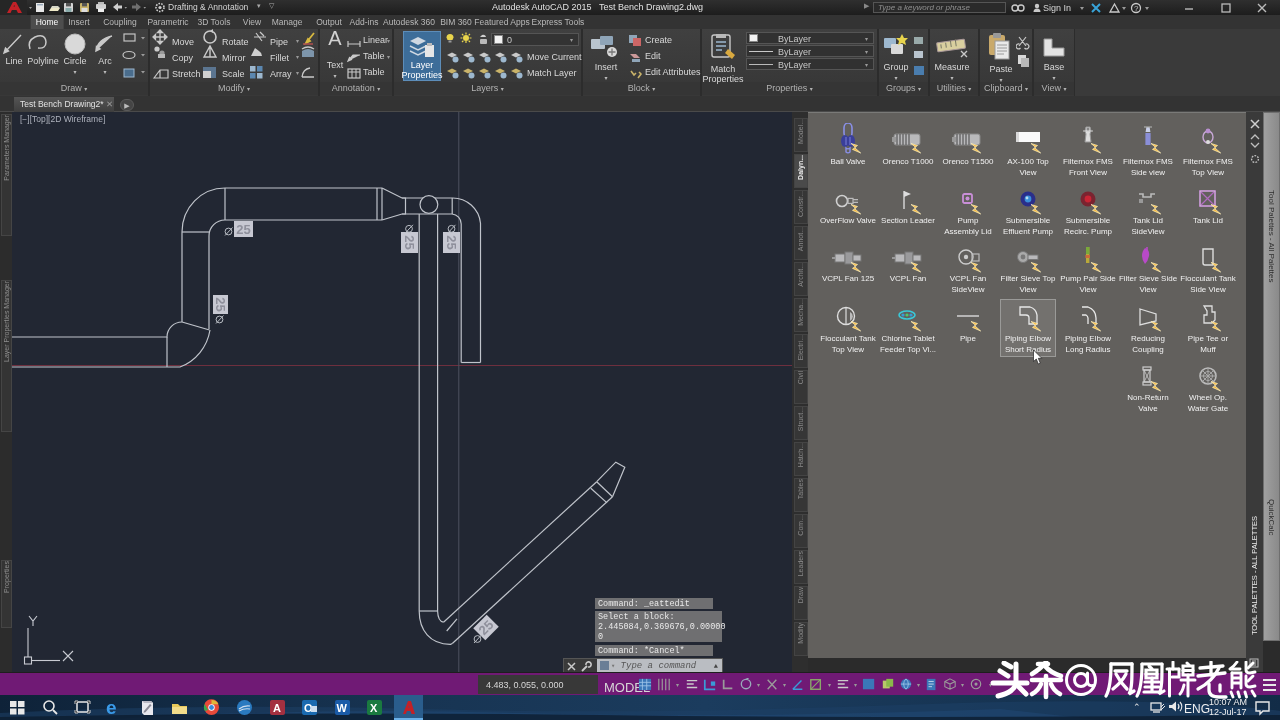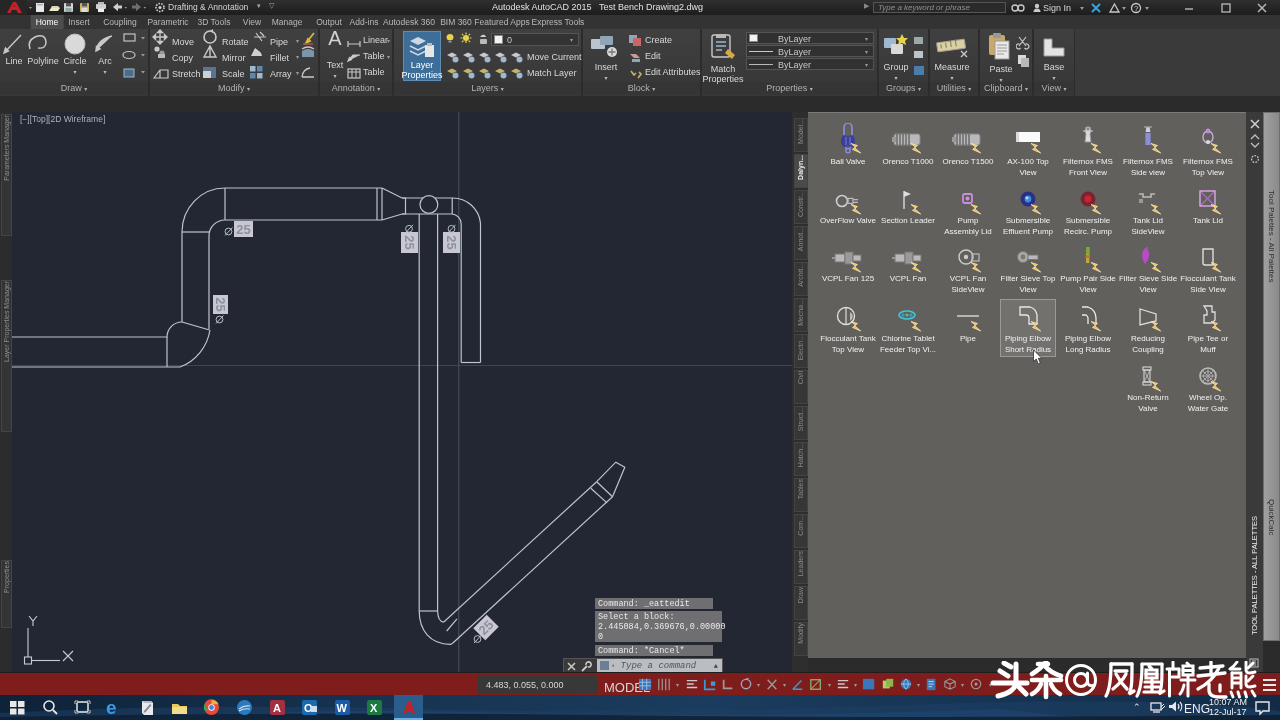--- a/index.html
+++ b/index.html
@@ -34,21 +34,21 @@
 .ptab{position:absolute;left:2px;width:14px;background:#363636;border:1px solid #444;color:#8a8a8a;font-size:7px;text-align:center;}
 .ptab.sel{background:#4a4a4a;color:#e8e8e8;font-weight:bold;}
 
 #palette{left:808px;top:112px;width:438px;height:546px;background:#62605d;border-top:1px solid #7a7a78;}
 .pit{position:absolute;width:62px;text-align:center;font-size:8px;line-height:10.5px;color:#f1f1f1;}
 #anchorstrip{left:1246px;top:112px;width:17px;height:560px;background:#3a3a3a;}
 #graybar{left:1263px;top:112px;width:17px;height:529px;background:linear-gradient(90deg,#a0a0a0,#8a8a8a);border:1px solid #6f6f6f;}
 .rot{writing-mode:vertical-rl;white-space:nowrap;}
 .rotu{writing-mode:vertical-rl;transform:rotate(180deg);white-space:nowrap;}
 
-#statusbar{left:0;top:672px;width:1280px;height:23px;background:#7f1d1d;border-top:1px solid #1e1e1e;z-index:2;}
+#statusbar{left:0;top:672px;width:1280px;height:23px;background:#701a75;border-top:1px solid #1e1e1e;z-index:2;}
 .sic{position:absolute;top:5px;width:14px;height:13px;border-radius:2px;}
 
 #taskbar{left:0;top:695px;width:1280px;height:25px;background:linear-gradient(100deg,#0e2238 0%,#173351 30%,#1b3c5e 55%,#122c47 100%);}
 .tbi{position:absolute;top:3px;width:19px;height:19px;}
 
 .cmdbox{position:absolute;background:rgba(122,122,122,0.88);color:#e9e9e9;font-family:"Liberation Mono",monospace;font-size:8.5px;line-height:10px;padding:1px 3px;}
 </style></head><body>
 <div id="root">
 <div id="titlebar" class="abs">
       <svg class="abs" style="left:0;top:0" width="260" height="15" viewBox="0 0 260 15">
@@ -336,20 +336,24 @@
 </svg>
       </div>
       <div class="panel" style="left:1034px;width:40px">
         <div class="plabel">View <span style="font-size:6px">▾</span></div>
         <svg class="abs" style="left:7px;top:5px" width="26" height="26" viewBox="0 0 26 26">
 <path d="M3 22 l0 -17 l8 0 l0 9 l12 0 l0 8 z" fill="#e3e3e3" stroke="#999"></path>
 </svg>
         <span class="bigl" style="left:3px;top:33px;width:34px">Base<br><span class="dn">▾</span></span>
       </div>
     </div>
+    <div id="ftabs" class="abs">
+      <div id="ftab1">Test Bench Drawing2* <span style="color:#999">✕</span></div>
+      <div id="ftabplus">▶</div>
+    </div>
     <div id="leftstrip" class="abs">
       <div class="vtab" style="top:2px;height:122px">
         <span class="vtxt">Parameters Manager</span>
       </div>
       <div class="vtab" style="top:168px;height:152px">
         <span class="vtxt">Layer Properties Manager</span>
       </div>
       <div class="vtab" style="top:448px;height:68px">
         <span class="vtxt">Properties</span>
       </div>

